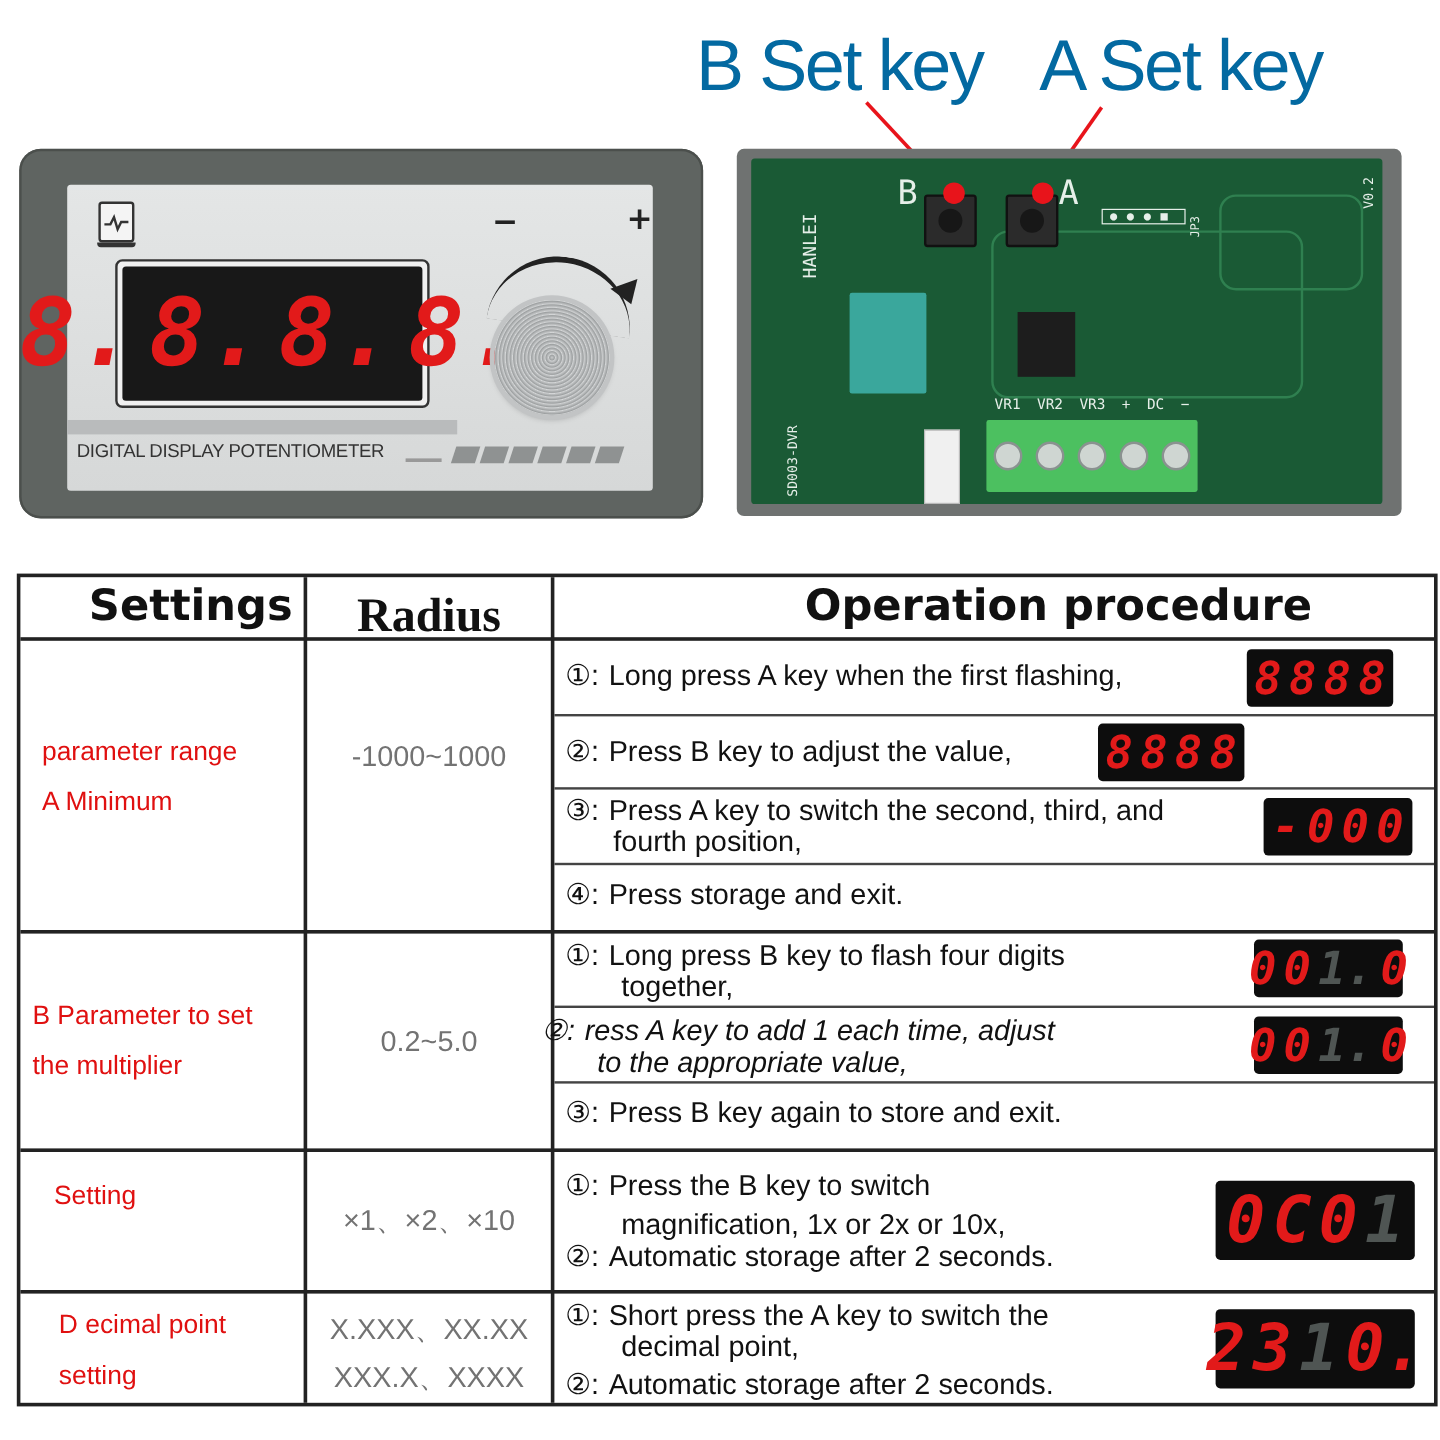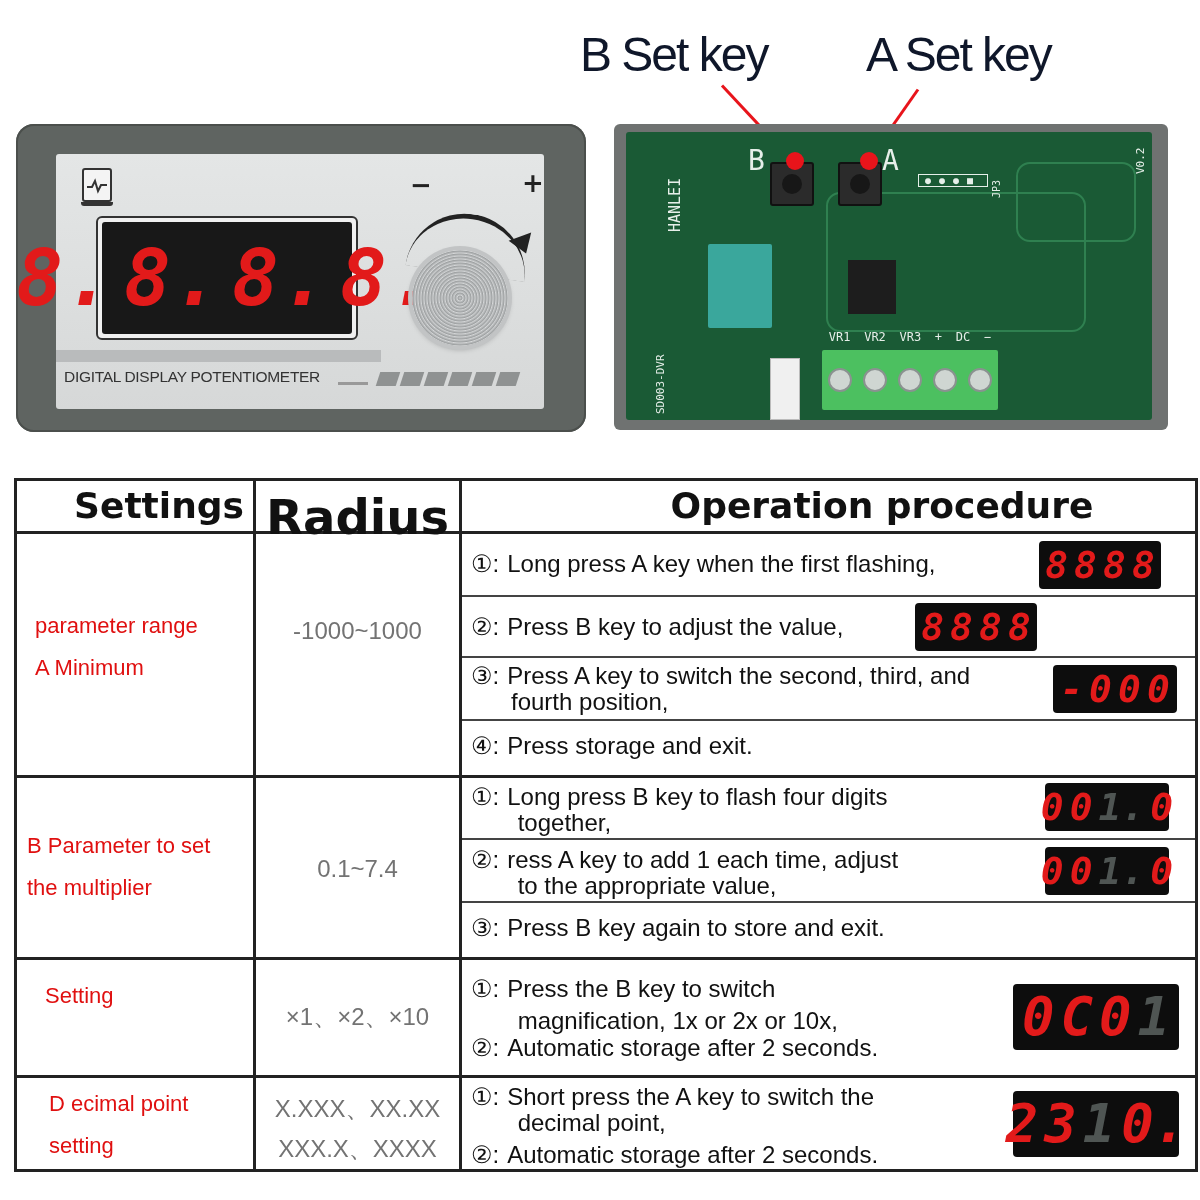--- a/index.html
+++ b/index.html
@@ -1,19 +1,19 @@
 <!DOCTYPE html>
 <html><head>
 <meta charset="utf-8">
 <style>
   *{box-sizing:border-box;margin:0;padding:0;}
   body{width:1200px;height:1200px;background:#ffffff;font-family:"DejaVu Sans","Liberation Sans",sans-serif;position:relative;overflow:hidden;color:#111;}
 
   
-  .key-label{position:absolute;top:20px;font-family:"Liberation Sans",sans-serif;font-size:48px;color:#0f172a;letter-spacing:-2px;line-height:70px;}
+  .key-label{position:absolute;top:20px;font-family:"Liberation Sans",sans-serif;font-size:60px;color:#0369a1;letter-spacing:-2px;line-height:70px;}
   .pointer{position:absolute;height:3px;background:#e8141b;transform-origin:0 50%;}
   .dot{position:absolute;width:18px;height:18px;border-radius:50%;background:#e8141b;}
 
   
   .front{position:absolute;left:16px;top:124px;width:570px;height:308px;background:#5f6461;border-radius:18px;box-shadow:inset 0 0 0 2px #4b4f4c;}
   .front-inner{position:absolute;left:40px;top:30px;width:488px;height:255px;background:linear-gradient(180deg,#e4e6e6 0%,#d6d8d8 100%);border-radius:3px;}
   .pulse-icon{position:absolute;left:26px;top:14px;width:30px;height:34px;border:2.5px solid #333;border-radius:3px;background:#f4f4f4;}
   .pulse-icon:after{content:"";position:absolute;left:-3px;right:-3px;bottom:-6px;height:4px;background:#333;border-radius:0 0 3px 3px;}
   .lcd-frame{position:absolute;left:40px;top:62px;width:262px;height:124px;border:2px solid #333;border-radius:6px;background:#f0f0f0;padding:4px;}
   .lcd{width:100%;height:100%;background:#181818;border-radius:3px;display:flex;align-items:center;justify-content:center;gap:10px;padding:0 14px;}
@@ -144,21 +144,21 @@
   <div class="hline" style="top:476px;"></div>
   <div class="hline" style="top:594px;"></div>
 
   <div class="thin" style="left:445px;right:0;top:114px;"></div>
   <div class="thin" style="left:445px;right:0;top:175px;"></div>
   <div class="thin" style="left:445px;right:0;top:238px;"></div>
   <div class="thin" style="left:445px;right:0;top:357px;"></div>
   <div class="thin" style="left:445px;right:0;top:420px;"></div>
 
   <div class="hdr" style="left:0;width:236px;top:4px;font-size:36px;padding-left:48px;">Settings</div>
-  <div class="hdr" style="left:239px;width:203px;top:8px;font-size:48px;">Radius</div>
+  <div class="hdr" style="left:239px;width:203px;top:8px;font-size:40px;font-family:Liberation Serif, serif;">Radius</div>
   <div class="hdr" style="left:445px;width:840px;top:4px;font-size:36px;">Operation procedure</div>
 
   <div class="setting" style="left:18px;top:124px;">
     <div>parameter range</div>
       <div>A Minimum</div>
   </div>
   <div class="radius" style="left:239px;width:203px;top:136px;">-1000~1000</div>
   <div class="step" style="left:454px;top:70px;"><span class="num">①:</span><span>Long press A key when the first flashing,</span></div>
   <div class="seg" style="left:1022px;top:60px;width:122px;height:48px;">
     <span class="d" style="font-size:38px">8</span>
@@ -180,30 +180,30 @@
       <span class="d" style="font-size:38px">0</span>
       <span class="d" style="font-size:38px">0</span>
       <span class="d" style="font-size:38px">0</span>
   </div>
   <div class="step" style="left:454px;top:252px;"><span class="num">④:</span><span>Press storage and exit.</span></div>
 
   <div class="setting" style="left:10px;top:344px;">
     <div>B Parameter to set</div>
       <div>the multiplier</div>
   </div>
-  <div class="radius" style="left:239px;width:203px;top:374px;">0.1~7.4</div>
+  <div class="radius" style="left:239px;width:203px;top:374px;">0.2~5.0</div>
   <div class="step" style="left:454px;top:303px;"><span class="num">①:</span><span>Long press B key to flash four digits
        together,</span></div>
   <div class="seg" style="left:1028px;top:302px;width:124px;height:48px;">
     <span class="d" style="font-size:38px">0</span>
       <span class="d" style="font-size:38px">0</span>
       <span class="d off" style="font-size:38px">1.</span>
       <span class="d" style="font-size:38px">0</span>
   </div>
-  <div class="step" style="left:454px;top:366px;"><span class="num">②:</span><span>ress A key to add 1 each time, adjust
+  <div class="step" style="left:434px;top:366px;font-style:italic;"><span class="num">②:</span><span>ress A key to add 1 each time, adjust
        to the appropriate value,</span></div>
   <div class="seg" style="left:1028px;top:366px;width:124px;height:48px;">
     <span class="d" style="font-size:38px">0</span>
       <span class="d" style="font-size:38px">0</span>
       <span class="d off" style="font-size:38px">1.</span>
       <span class="d" style="font-size:38px">0</span>
   </div>
   <div class="step" style="left:454px;top:434px;"><span class="num">③:</span><span>Press B key again to store and exit.</span></div>
 
   <div class="setting" style="left:28px;top:494px;">

